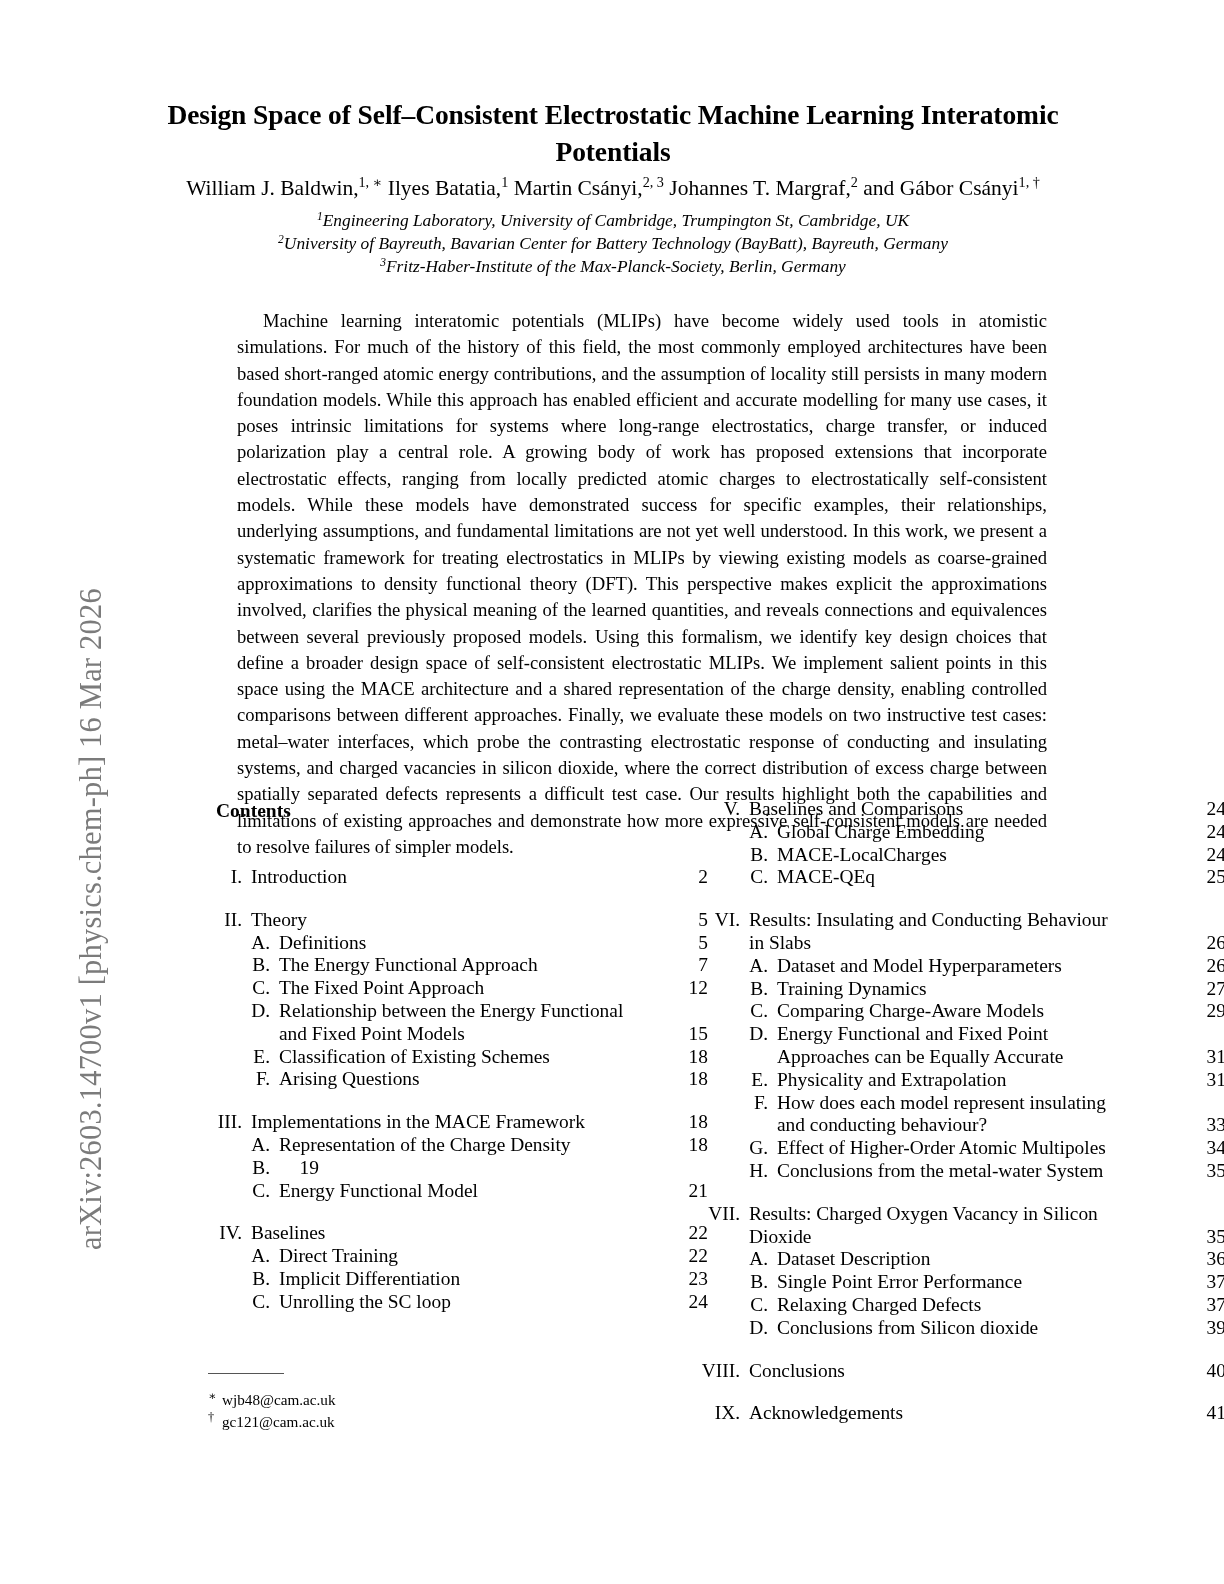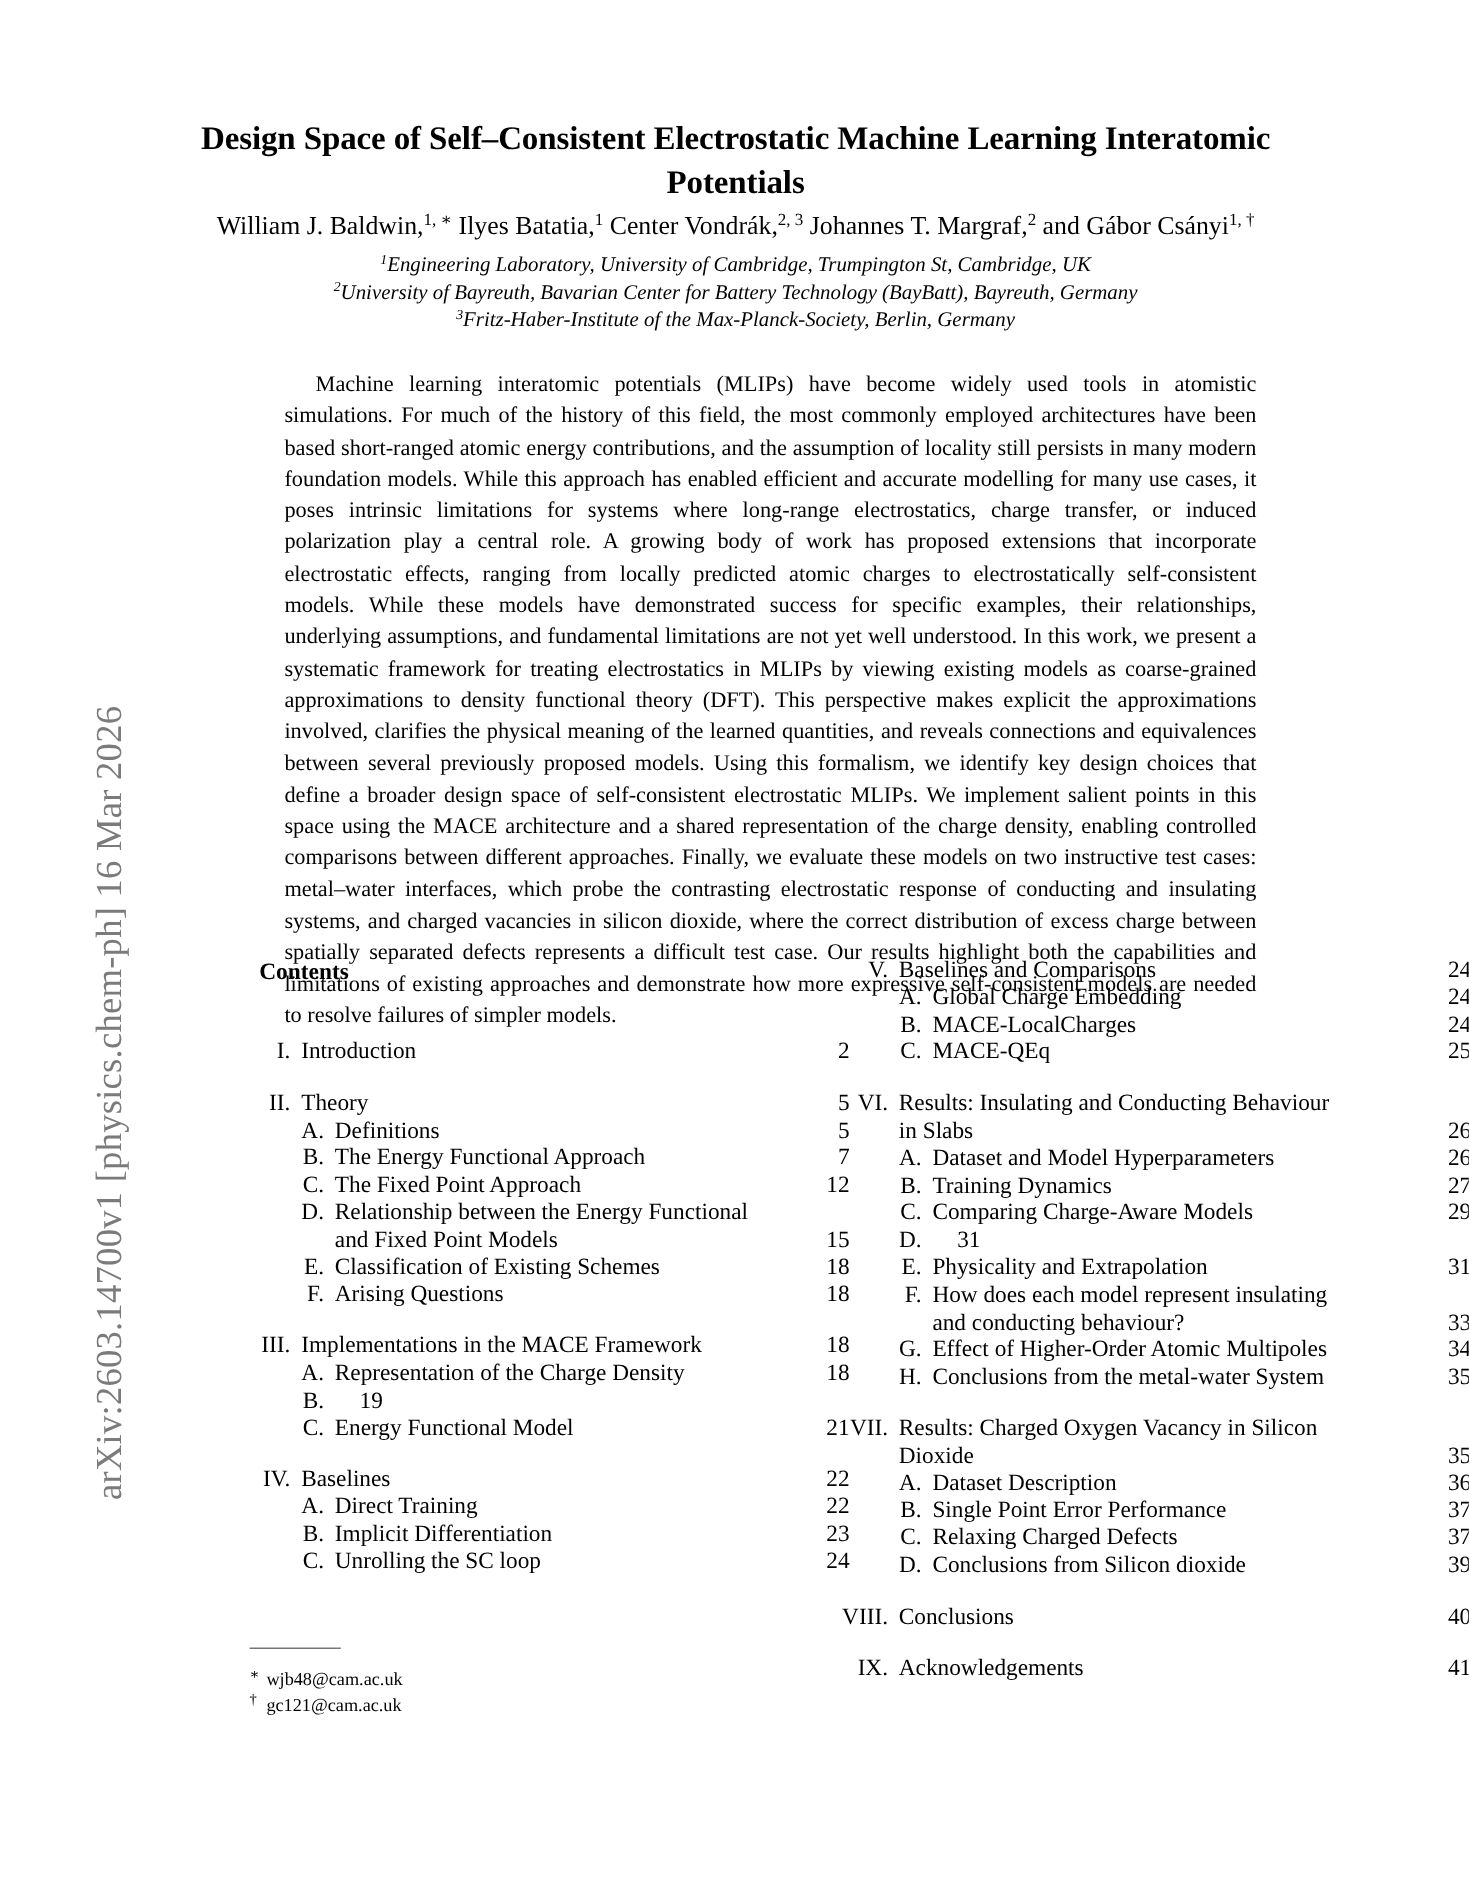--- a/index.html
+++ b/index.html
@@ -196,21 +196,21 @@
 
 <div id="arxiv-stamp">
   <div class="stamp-text">arXiv:2603.14700v1  [physics.chem-ph]  16 Mar 2026</div>
 </div>
 
 <div id="page">
 
   <h1 id="title">Design Space of Self–Consistent Electrostatic Machine Learning Interatomic Potentials</h1>
 
   <div id="authors">
-    <span>William J. Baldwin,</span><sup class="sup">1, ∗</sup><span> Ilyes Batatia,</span><sup class="sup">1</sup><span> Center Vondrák,</span><sup class="sup">2, 3</sup><span> Johannes T. Margraf,</span><sup class="sup">2</sup><span> and Gábor Csányi</span><sup class="sup">1, †</sup>
+    <span>William J. Baldwin,</span><sup class="sup">1, ∗</sup><span> Ilyes Batatia,</span><sup class="sup">1</sup><span> Martin Csányi,</span><sup class="sup">2, 3</sup><span> Johannes T. Margraf,</span><sup class="sup">2</sup><span> and Gábor Csányi</span><sup class="sup">1, †</sup>
   </div>
 
   <div id="affiliations">
     <span class="aff-line"><sup class="sup">1</sup><span>Engineering Laboratory, University of Cambridge, Trumpington St, Cambridge, UK</span></span>
     <span class="aff-line"><sup class="sup">2</sup><span>University of Bayreuth, Bavarian Center for Battery Technology (BayBatt), Bayreuth, Germany</span></span>
     <span class="aff-line"><sup class="sup">3</sup><span>Fritz-Haber-Institute of the Max-Planck-Society, Berlin, Germany</span></span>
   </div>
 
 
   <div id="abstract">Machine learning interatomic potentials (MLIPs) have become widely used tools in atomistic simulations. For much of the history of this field, the most commonly employed architectures have been based short-ranged atomic energy contributions, and the assumption of locality still persists in many modern foundation models. While this approach has enabled efficient and accurate modelling for many use cases, it poses intrinsic limitations for systems where long-range electrostatics, charge transfer, or induced polarization play a central role. A growing body of work has proposed extensions that incorporate electrostatic effects, ranging from locally predicted atomic charges to electrostatically self-consistent models. While these models have demonstrated success for specific examples, their relationships, underlying assumptions, and fundamental limitations are not yet well understood. In this work, we present a systematic framework for treating electrostatics in MLIPs by viewing existing models as coarse-grained approximations to density functional theory (DFT). This perspective makes explicit the approximations involved, clarifies the physical meaning of the learned quantities, and reveals connections and equivalences between several previously proposed models. Using this formalism, we identify key design choices that define a broader design space of self-consistent electrostatic MLIPs. We implement salient points in this space using the MACE architecture and a shared representation of the charge density, enabling controlled comparisons between different approaches. Finally, we evaluate these models on two instructive test cases: metal–water interfaces, which probe the contrasting electrostatic response of conducting and insulating systems, and charged vacancies in silicon dioxide, where the correct distribution of excess charge between spatially separated defects represents a difficult test case. Our results highlight both the capabilities and limitations of existing approaches and demonstrate how more expressive self-consistent models are needed to resolve failures of simpler models.</div>
@@ -334,20 +334,21 @@
         <span class="toc-title"><span>Training Dynamics</span></span>
         <span class="toc-page">27</span>
       </div>
       <div class="toc-entry">
         <span class="toc-num level-2">C.</span>
         <span class="toc-title"><span>Comparing Charge-Aware Models</span></span>
         <span class="toc-page">29</span>
       </div>
       <div class="toc-entry">
         <span class="toc-num level-2">D.</span>
+        <span class="toc-title"><span>Energy Functional and Fixed Point</span><span class="cont">Approaches can be Equally Accurate</span></span>
         <span class="toc-page on-second-line">31</span>
       </div>
       <div class="toc-entry">
         <span class="toc-num level-2">E.</span>
         <span class="toc-title"><span>Physicality and Extrapolation</span></span>
         <span class="toc-page">31</span>
       </div>
       <div class="toc-entry">
         <span class="toc-num level-2">F.</span>
         <span class="toc-title"><span>How does each model represent insulating</span><span class="cont">and conducting behaviour?</span></span>

